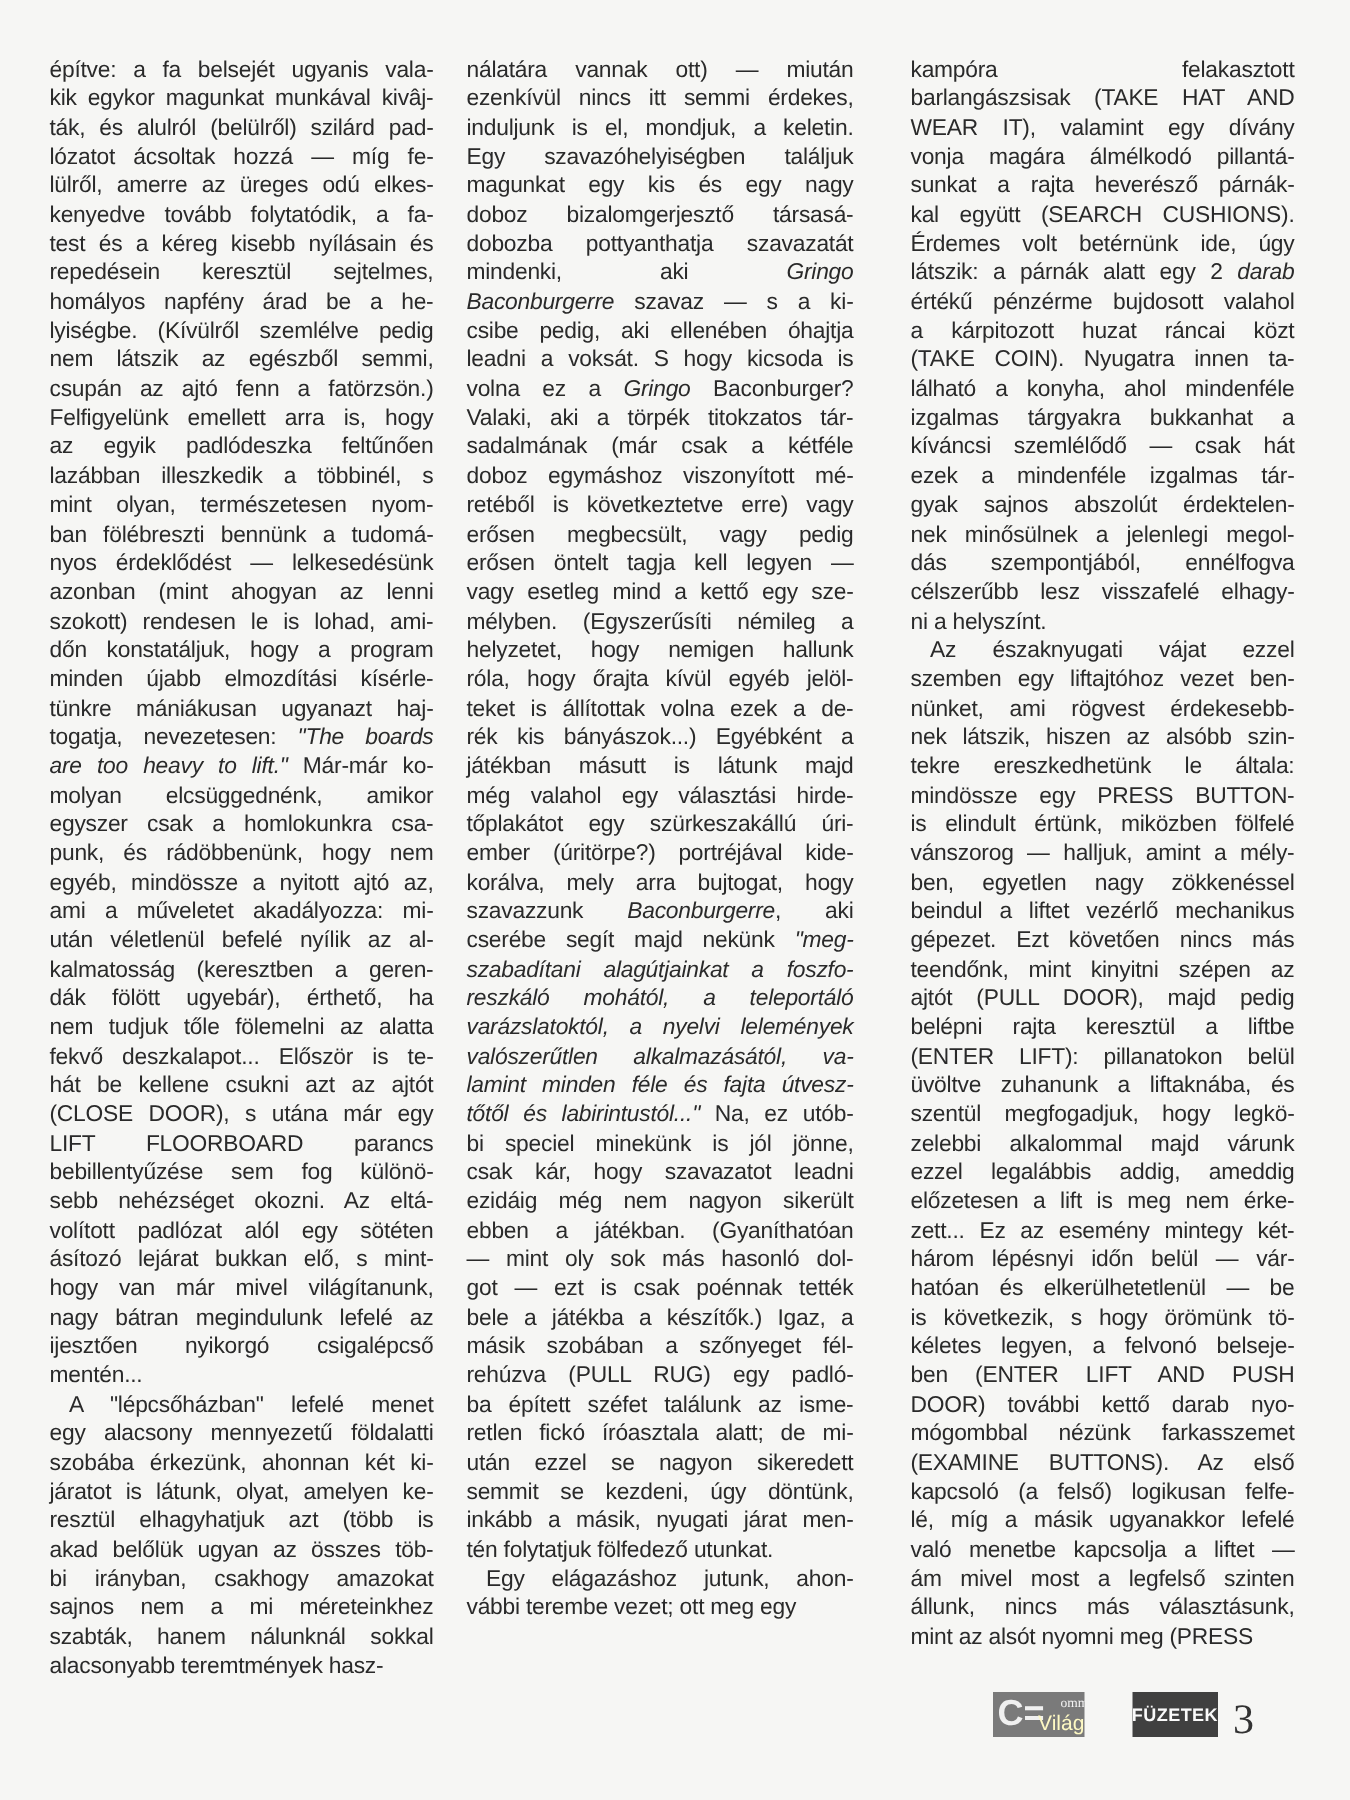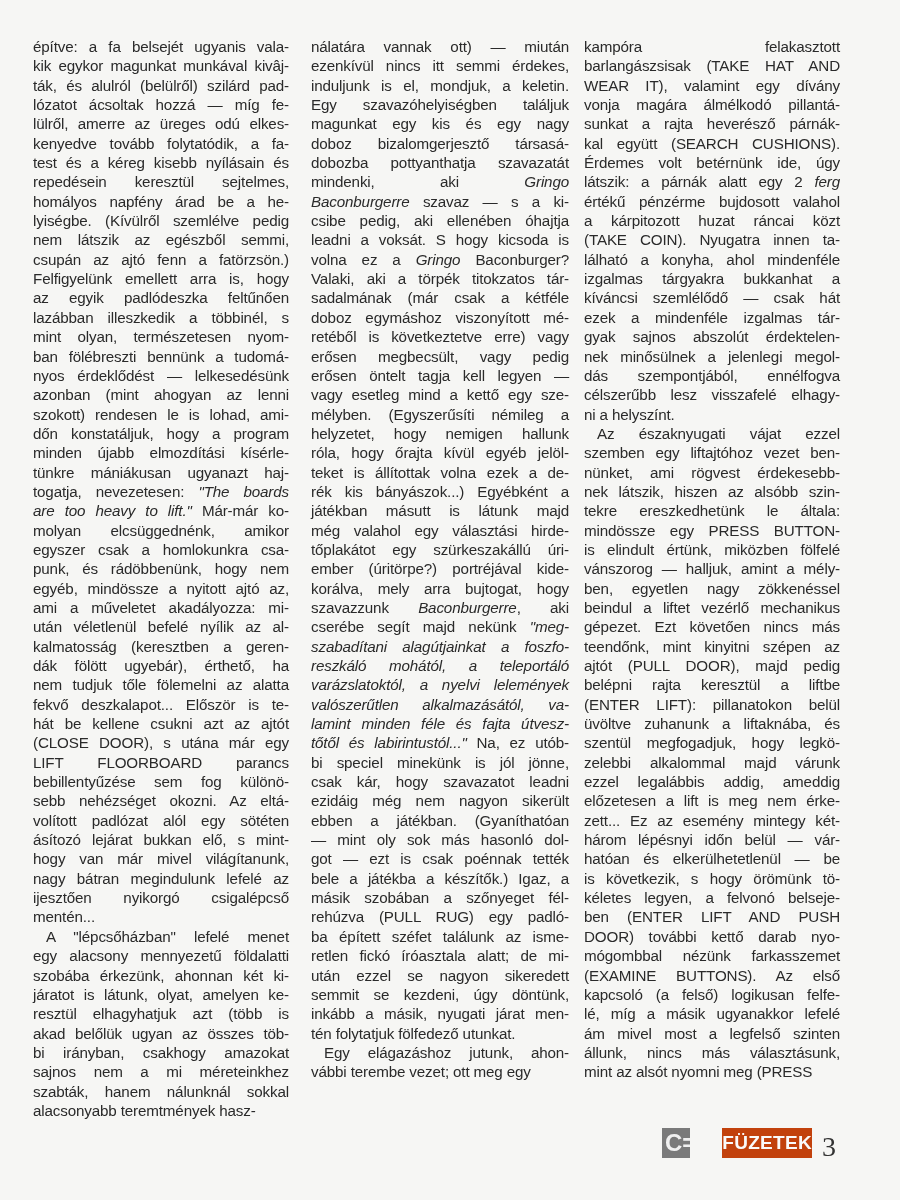--- a/index.html
+++ b/index.html
@@ -11,42 +11,42 @@
     color: #2a2a2a;
   }
   .page { position: absolute; left: 0; top: 0; width: 900px; height: 1136px; }
   .col {
     position: absolute; top: 37px; width: 256px;
     font-size: 15.2px; line-height: 19.35px;
     text-align: justify; letter-spacing: -0.15px;
   }
   #col1 { left: 33px; }
   #col2 { left: 311px; width: 258px; }
-  #col3 { left: 584px; width: 256px; }
+  #col3 { left: 607px; width: 256px; }
   .line { display: block; text-align: justify; text-align-last: justify; white-space: nowrap; }
   .line.last { text-align-last: left; }
   .line.ind { padding-left: 13px; }
   i { font-style: italic; }
 
   .footer-logo {
     position: absolute; left: 662px; top: 1128px; height: 30px; width: 150px;
     display: flex; align-items: stretch;
   }
   .logo-cv {
     width: 66px; background: #7a7a7a; color: #eee;
     position: relative; font-size: 9px; overflow: hidden;
   }
   .logo-c {
     position: absolute; left: 3px; top: 3px; font-size: 24px; font-weight: bold; color: #f0f0f0; line-height: 24px;
   }
   .logo-commodore { position: absolute; left: 20px; top: 2px; font-size: 9px; color: #f4f4f4; font-family: "Liberation Serif", serif; margin-left: 25px; }
   .logo-vilag { position: absolute; left: 30px; top: 12px; font-size: 14px; color: #fef9c3; font-family: Liberation Sans, sans-serif; }
   .logo-fuzetek {
-    flex: 1; background: #c2410c; color: #fafafa;
-    font-weight: bold; font-size: 19px; display: flex; align-items: center; justify-content: center;
+    flex: 1; background: #404040; color: #fafafa;
+    font-weight: bold; font-size: 12px; display: flex; align-items: center; justify-content: center;
     letter-spacing: 0.3px;
     margin-left: 32px;
   }
   .page-number {
     position: absolute; left: 822px; top: 1131px;
     font-family: "Liberation Serif", serif; font-size: 28px; color: #333;
   }
 </style>
 </head>
 <body>
@@ -167,21 +167,21 @@
       <span class="line last">vábbi terembe vezet; ott meg egy</span>
     </div>
   <div class="col" id="col3">
       <span class="line">kampóra felakasztott</span>
       <span class="line">barlangászsisak (TAKE HAT AND</span>
       <span class="line">WEAR IT), valamint egy dívány</span>
       <span class="line">vonja magára álmélkodó pillantá-</span>
       <span class="line">sunkat a rajta heverésző párnák-</span>
       <span class="line">kal együtt (SEARCH CUSHIONS).</span>
       <span class="line">Érdemes volt betérnünk ide, úgy</span>
-      <span class="line">látszik: a párnák alatt egy 2 <i>ferg</i></span>
+      <span class="line">látszik: a párnák alatt egy 2 <i>darab</i></span>
       <span class="line">értékű pénzérme bujdosott valahol</span>
       <span class="line">a kárpitozott huzat ráncai közt</span>
       <span class="line">(TAKE COIN). Nyugatra innen ta-</span>
       <span class="line">lálható a konyha, ahol mindenféle</span>
       <span class="line">izgalmas tárgyakra bukkanhat a</span>
       <span class="line">kíváncsi szemlélődő — csak hát</span>
       <span class="line">ezek a mindenféle izgalmas tár-</span>
       <span class="line">gyak sajnos abszolút érdektelen-</span>
       <span class="line">nek minősülnek a jelenlegi megol-</span>
       <span class="line">dás szempontjából, ennélfogva</span>
@@ -211,20 +211,21 @@
       <span class="line">három lépésnyi időn belül — vár-</span>
       <span class="line">hatóan és elkerülhetetlenül — be</span>
       <span class="line">is következik, s hogy örömünk tö-</span>
       <span class="line">kéletes legyen, a felvonó belseje-</span>
       <span class="line">ben (ENTER LIFT AND PUSH</span>
       <span class="line">DOOR) további kettő darab nyo-</span>
       <span class="line">mógombbal nézünk farkasszemet</span>
       <span class="line">(EXAMINE BUTTONS). Az első</span>
       <span class="line">kapcsoló (a felső) logikusan felfe-</span>
       <span class="line">lé, míg a másik ugyanakkor lefelé</span>
+      <span class="line">való menetbe kapcsolja a liftet —</span>
       <span class="line">ám mivel most a legfelső szinten</span>
       <span class="line">állunk, nincs más választásunk,</span>
       <span class="line last">mint az alsót nyomni meg (PRESS</span>
     </div>
 
   <div class="footer-logo">
     <div class="logo-cv">
       <span class="logo-c">C=</span>
       <span class="logo-commodore">ommodore</span>
       <span class="logo-vilag">Világ</span>

